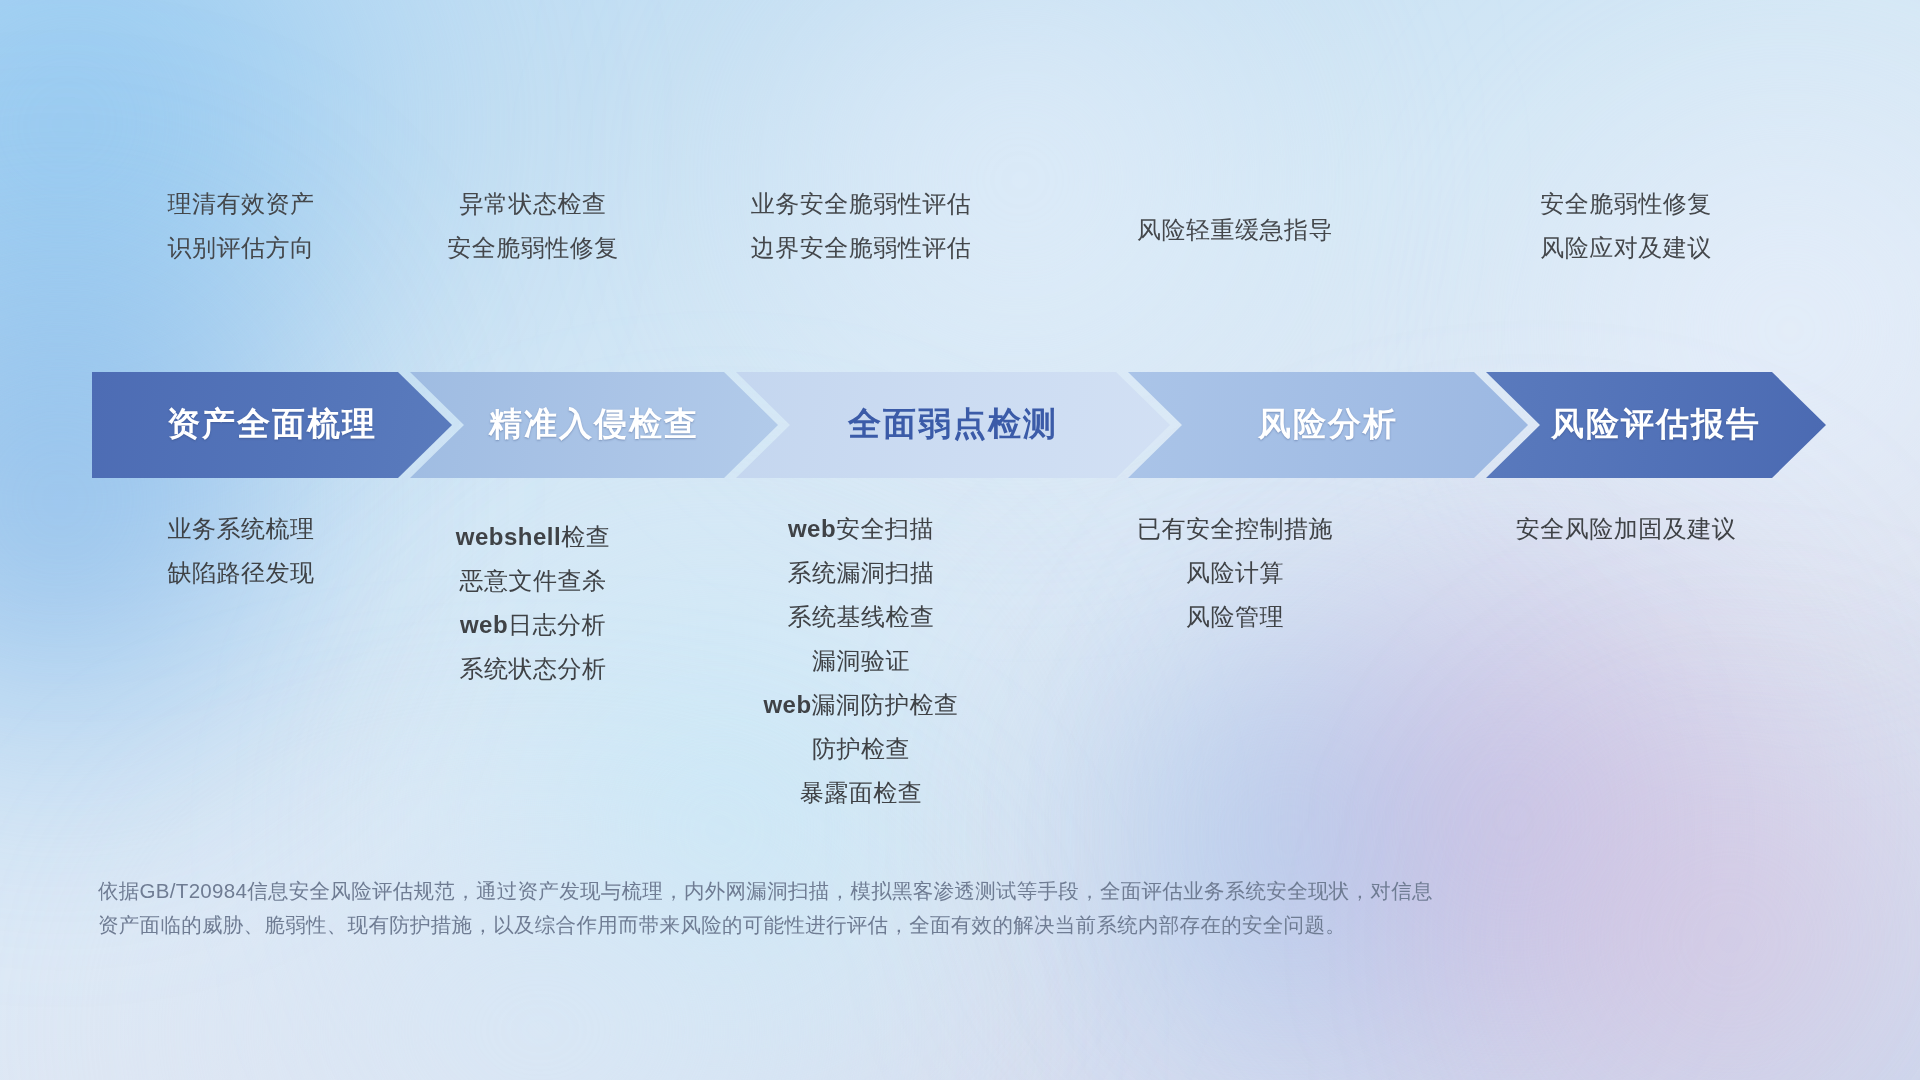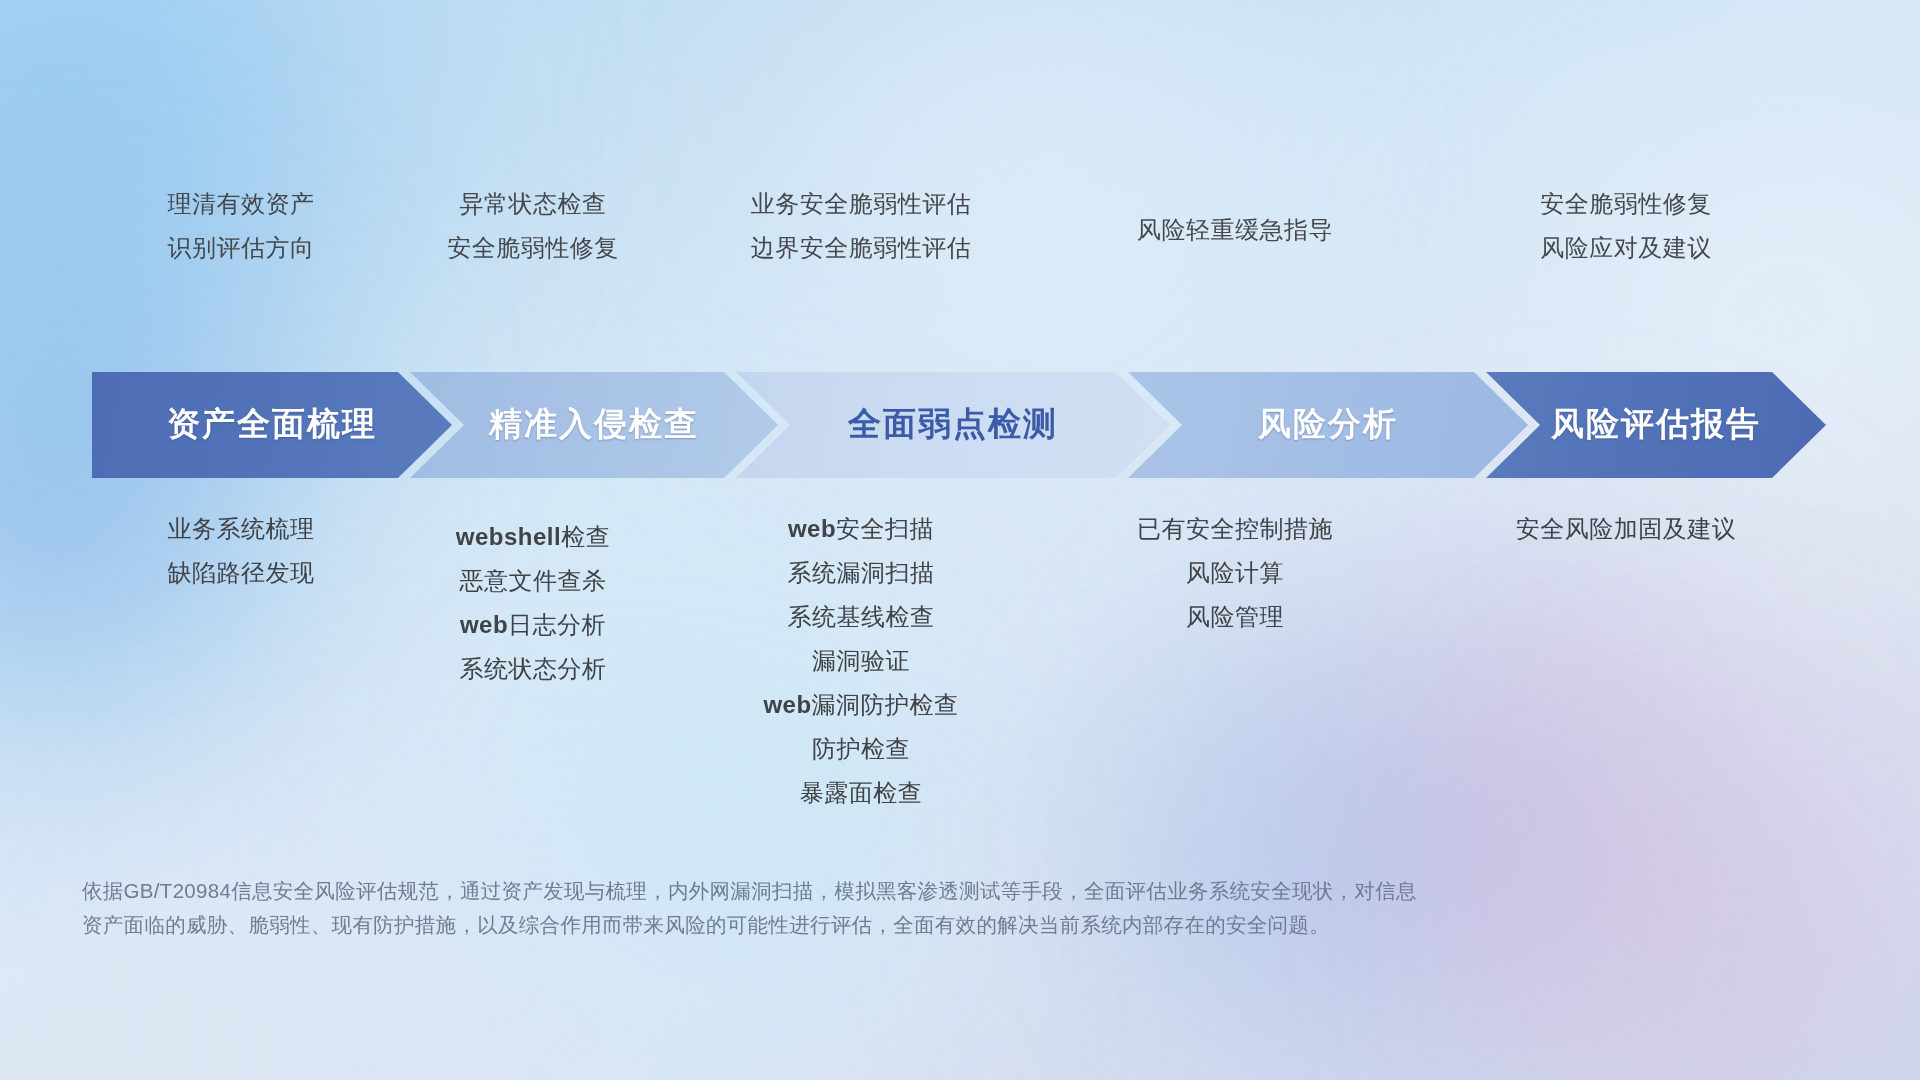--- a/index.html
+++ b/index.html
@@ -92,21 +92,21 @@
   .col-bot.c1{ width:298px; }
   .col-bot.c2{ width:286px;margin-top:8px; }
   .col-bot.c3{ width:370px; }
   .col-bot.c4{ width:378px; }
   .col-bot.c5{ width:404px; }
   .item{ line-height:1.0; padding:5px 0 15px; white-space:nowrap; }
   .item b{ font-weight:bold; }
 
   
   #footer{
-    position:absolute; left:82px; top:874px; width:1520px;
+    position:absolute; left:98px; top:874px; width:1520px;
     color:#6f7c93; font-size:20.5px; line-height:1.65; letter-spacing:.3px;
   }
 </style>
 </head>
 <body>
 
 <div id="bg-base">
   <div class="blob" id="blob-topleft"></div>
   <div class="blob" id="blob-left-deep"></div>
   <div class="blob" id="blob-white-mid"></div>

